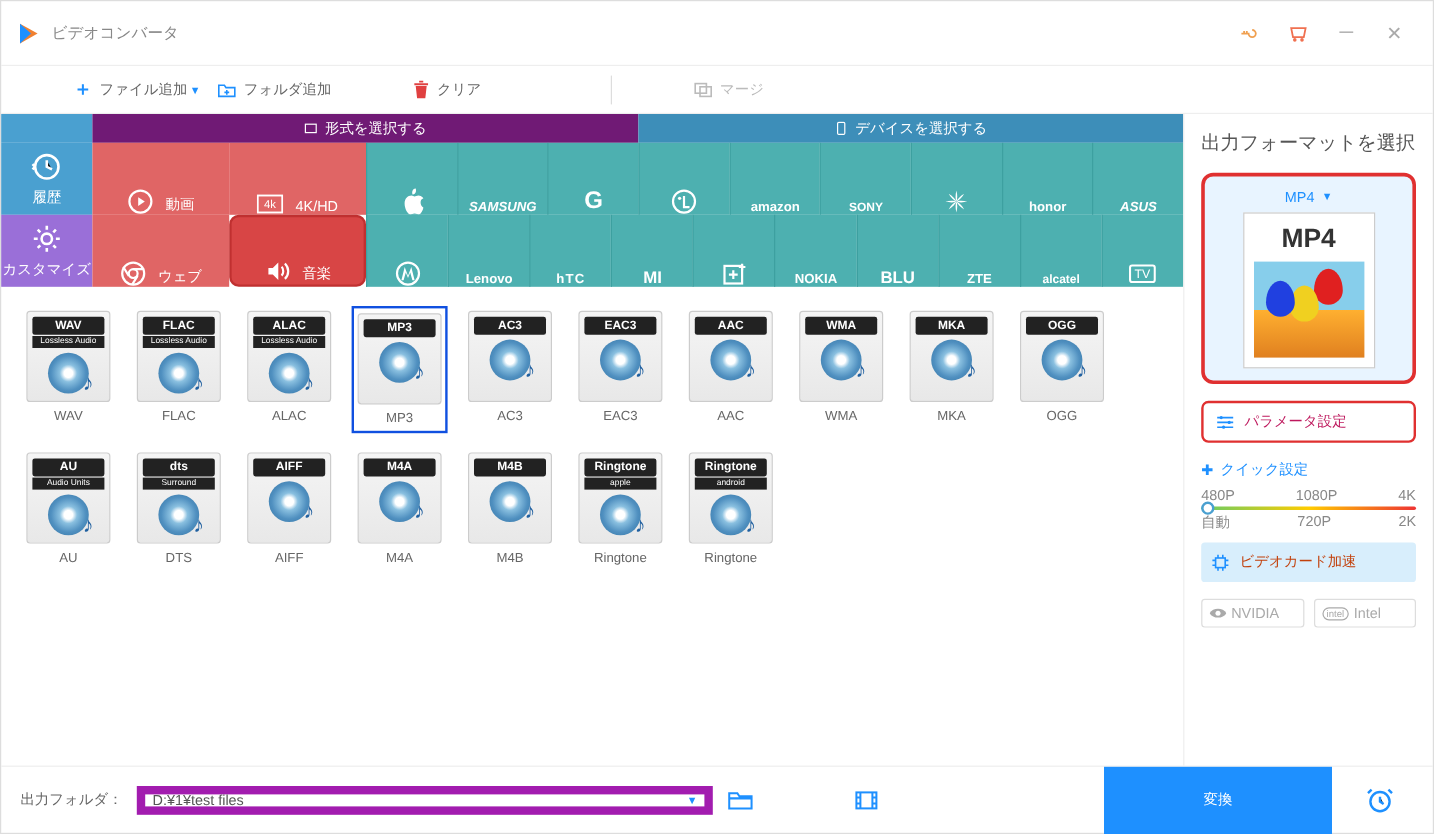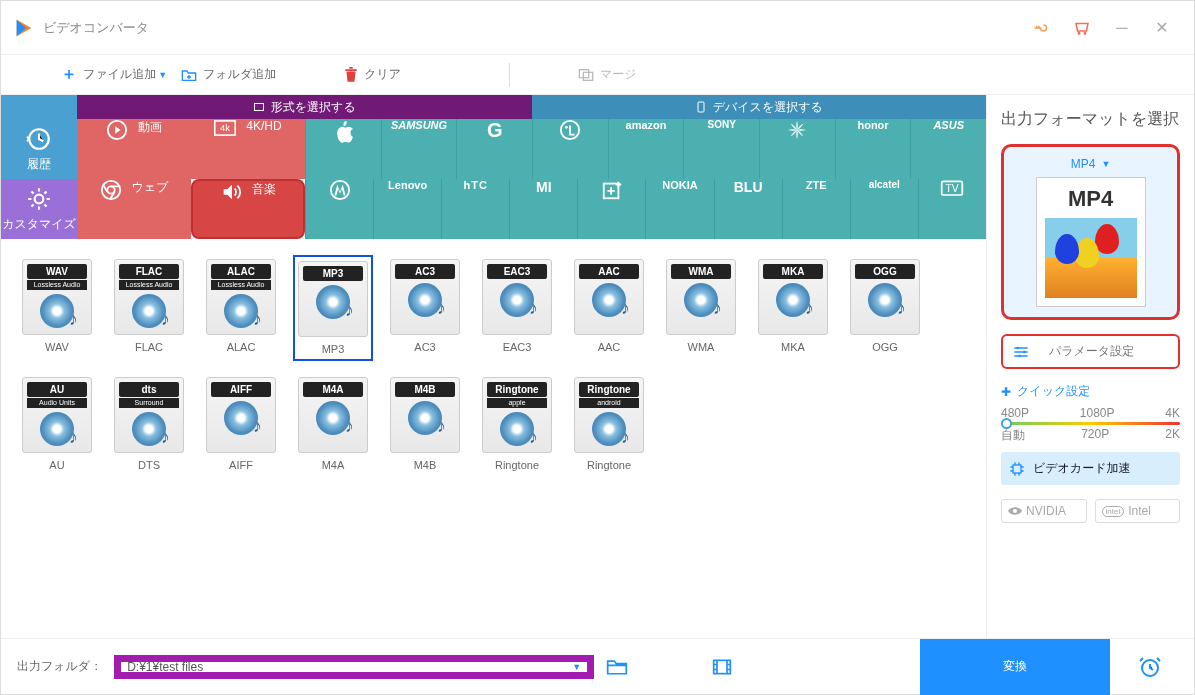--- a/index.html
+++ b/index.html
@@ -26,21 +26,21 @@
 .tab-half{flex:1;display:flex;align-items:center;justify-content:center;gap:6px;color:#fff;font-size:11px}
 .tab-format{background:#701a75;width:228px}
 .tab-device{flex:1;background:#3d8eb9}
 .categories{display:flex;height:120px}
 .side-col{width:76px;display:flex;flex-direction:column}
 .side-btn{flex:1;display:flex;flex-direction:column;align-items:center;justify-content:center;color:#fff;gap:4px;font-size:11px}
 .side-history{background:#4aa0d0}
 .side-custom{background:#9a6fd8}
 .cat-grid{flex:1;display:flex;flex-direction:column}
 .cat-row{flex:1;display:flex}
-.cat-cell{display:flex;align-items:flex-start;justify-content:center;color:#fff;font-size:12px;gap:10px}
+.cat-cell{display:flex;align-items:flex-end;justify-content:center;color:#fff;font-size:12px;gap:10px}
 .fmt-cell{width:114px;background:#e06565}
 .fmt-cell.sel{background:#d84545;border:2px solid #c03030;border-radius:8px}
 .dev-cell{flex:1;background:#4db0b0;border-left:1px solid #3da0a0}
 .format-grid{flex:1;padding:16px;display:flex;flex-wrap:wrap;gap:12px;align-content:flex-start;overflow:auto}
 .fmt-item{width:80px;display:flex;flex-direction:column;align-items:center;gap:6px;cursor:pointer;padding:4px}
 .fmt-item.selected{border:2px solid #1050e0}
 .fmt-thumb{width:70px;height:76px;background:linear-gradient(#f5f5f5,#e8e8e8);border:1px solid #ccc;border-radius:3px;display:flex;flex-direction:column;align-items:center;justify-content:flex-start;padding:4px;position:relative}
 .fmt-badge{background:#222;color:#fff;font-size:10px;font-weight:bold;padding:2px 6px;border-radius:2px;width:100%;text-align:center}
 .fmt-sub{background:#222;color:#fff;font-size:7px;padding:1px 2px;margin-top:1px;width:100%;text-align:center;line-height:1.1}
 .fmt-disc{width:34px;height:34px;border-radius:50%;background:radial-gradient(circle,#fff 15%,#8ac0e0 30%,#5090c0 60%,#3070a0);margin-top:4px;position:relative}
@@ -50,29 +50,29 @@
 .r-preview{border:3px solid #e03030;border-radius:10px;padding:10px;background:#e8f4ff;display:flex;flex-direction:column;align-items:center;gap:6px}
 .r-prev-head{display:flex;align-items:center;justify-content:center;gap:6px;width:100%;color:#1e90ff;font-size:13px}
 .r-prev-drop{font-size:9px}
 .r-prev-img{width:110px;height:130px;background:#fff;border:1px solid #ccc;display:flex;flex-direction:column;align-items:center;justify-content:flex-start;padding:8px}
 .r-prev-badge{font-size:22px;font-weight:bold;color:#333;font-family:Arial}
 .r-prev-photo{flex:1;width:100%;margin-top:6px;background:linear-gradient(180deg,#87ceeb 0%,#87ceeb 50%,#ffb030 50%,#e08020 100%);position:relative}
 .balloon{position:absolute;width:24px;height:30px;border-radius:50% 50% 50% 50%/60% 60% 40% 40%}
 .b1{background:#e02020;top:6px;left:50px}
 .b2{background:#f0d020;top:20px;left:30px}
 .b3{background:#2040e0;top:16px;left:10px}
-.r-param{border:2px solid #e03030;border-radius:6px;padding:7px 10px;display:flex;align-items:center;gap:20px;color:#737373;cursor:pointer}
+.r-param{border:2px solid #e03030;border-radius:6px;padding:7px 10px;display:flex;align-items:center;gap:8px;color:#be185d;cursor:pointer}
 .r-quick{display:flex;flex-direction:column;gap:6px}
 .r-quick-head{color:#1e90ff;display:flex;align-items:center;gap:6px}
 .r-slider{position:relative;height:32px}
 .r-slider-labels{display:flex;justify-content:space-between;font-size:10px;color:#888}
 .r-slider-track{height:3px;background:linear-gradient(90deg,#6c6,#fc0,#e33);border-radius:2px;margin-top:2px;position:relative}
 .r-slider-thumb{position:absolute;left:0;top:-4px;width:11px;height:11px;border-radius:50%;background:#fff;border:2px solid #4aa0d0}
 .r-slider-labels2{display:flex;justify-content:space-between;font-size:10px;color:#888;margin-top:2px}
-.r-accel{background:#d8eefc;padding:8px;display:flex;align-items:center;gap:8px;color:#0f172a;border-radius:3px}
+.r-accel{background:#d8eefc;padding:8px;display:flex;align-items:center;gap:8px;color:#c2410c;border-radius:3px}
 .r-gpu{display:flex;gap:8px}
 .r-gpu-item{flex:1;border:1px solid #ddd;border-radius:3px;padding:4px 6px;display:flex;align-items:center;gap:4px;color:#aaa;font-size:10px}
 .footer{height:56px;border-top:1px solid #eee;display:flex;align-items:center;padding:0 16px;gap:12px}
 .out-label{color:#666}
 .out-input{flex:0 0 480px;height:24px;border:7px solid #a21caf;padding:0 6px;color:#555;display:flex;align-items:center;justify-content:space-between}
 .out-drop{color:#1e90ff;font-size:9px}
 .foot-icon{color:#1e90ff;font-size:18px;cursor:pointer}
 .foot-spacer{flex:1}
 .convert-btn{width:190px;height:56px;background:#1e90ff;color:#fff;font-size:22px;display:flex;align-items:center;justify-content:center;cursor:pointer;margin:-16px 0}
 .clock-btn{width:56px;height:56px;display:flex;align-items:center;justify-content:center;color:#1e90ff;font-size:22px;margin:-16px 0}

